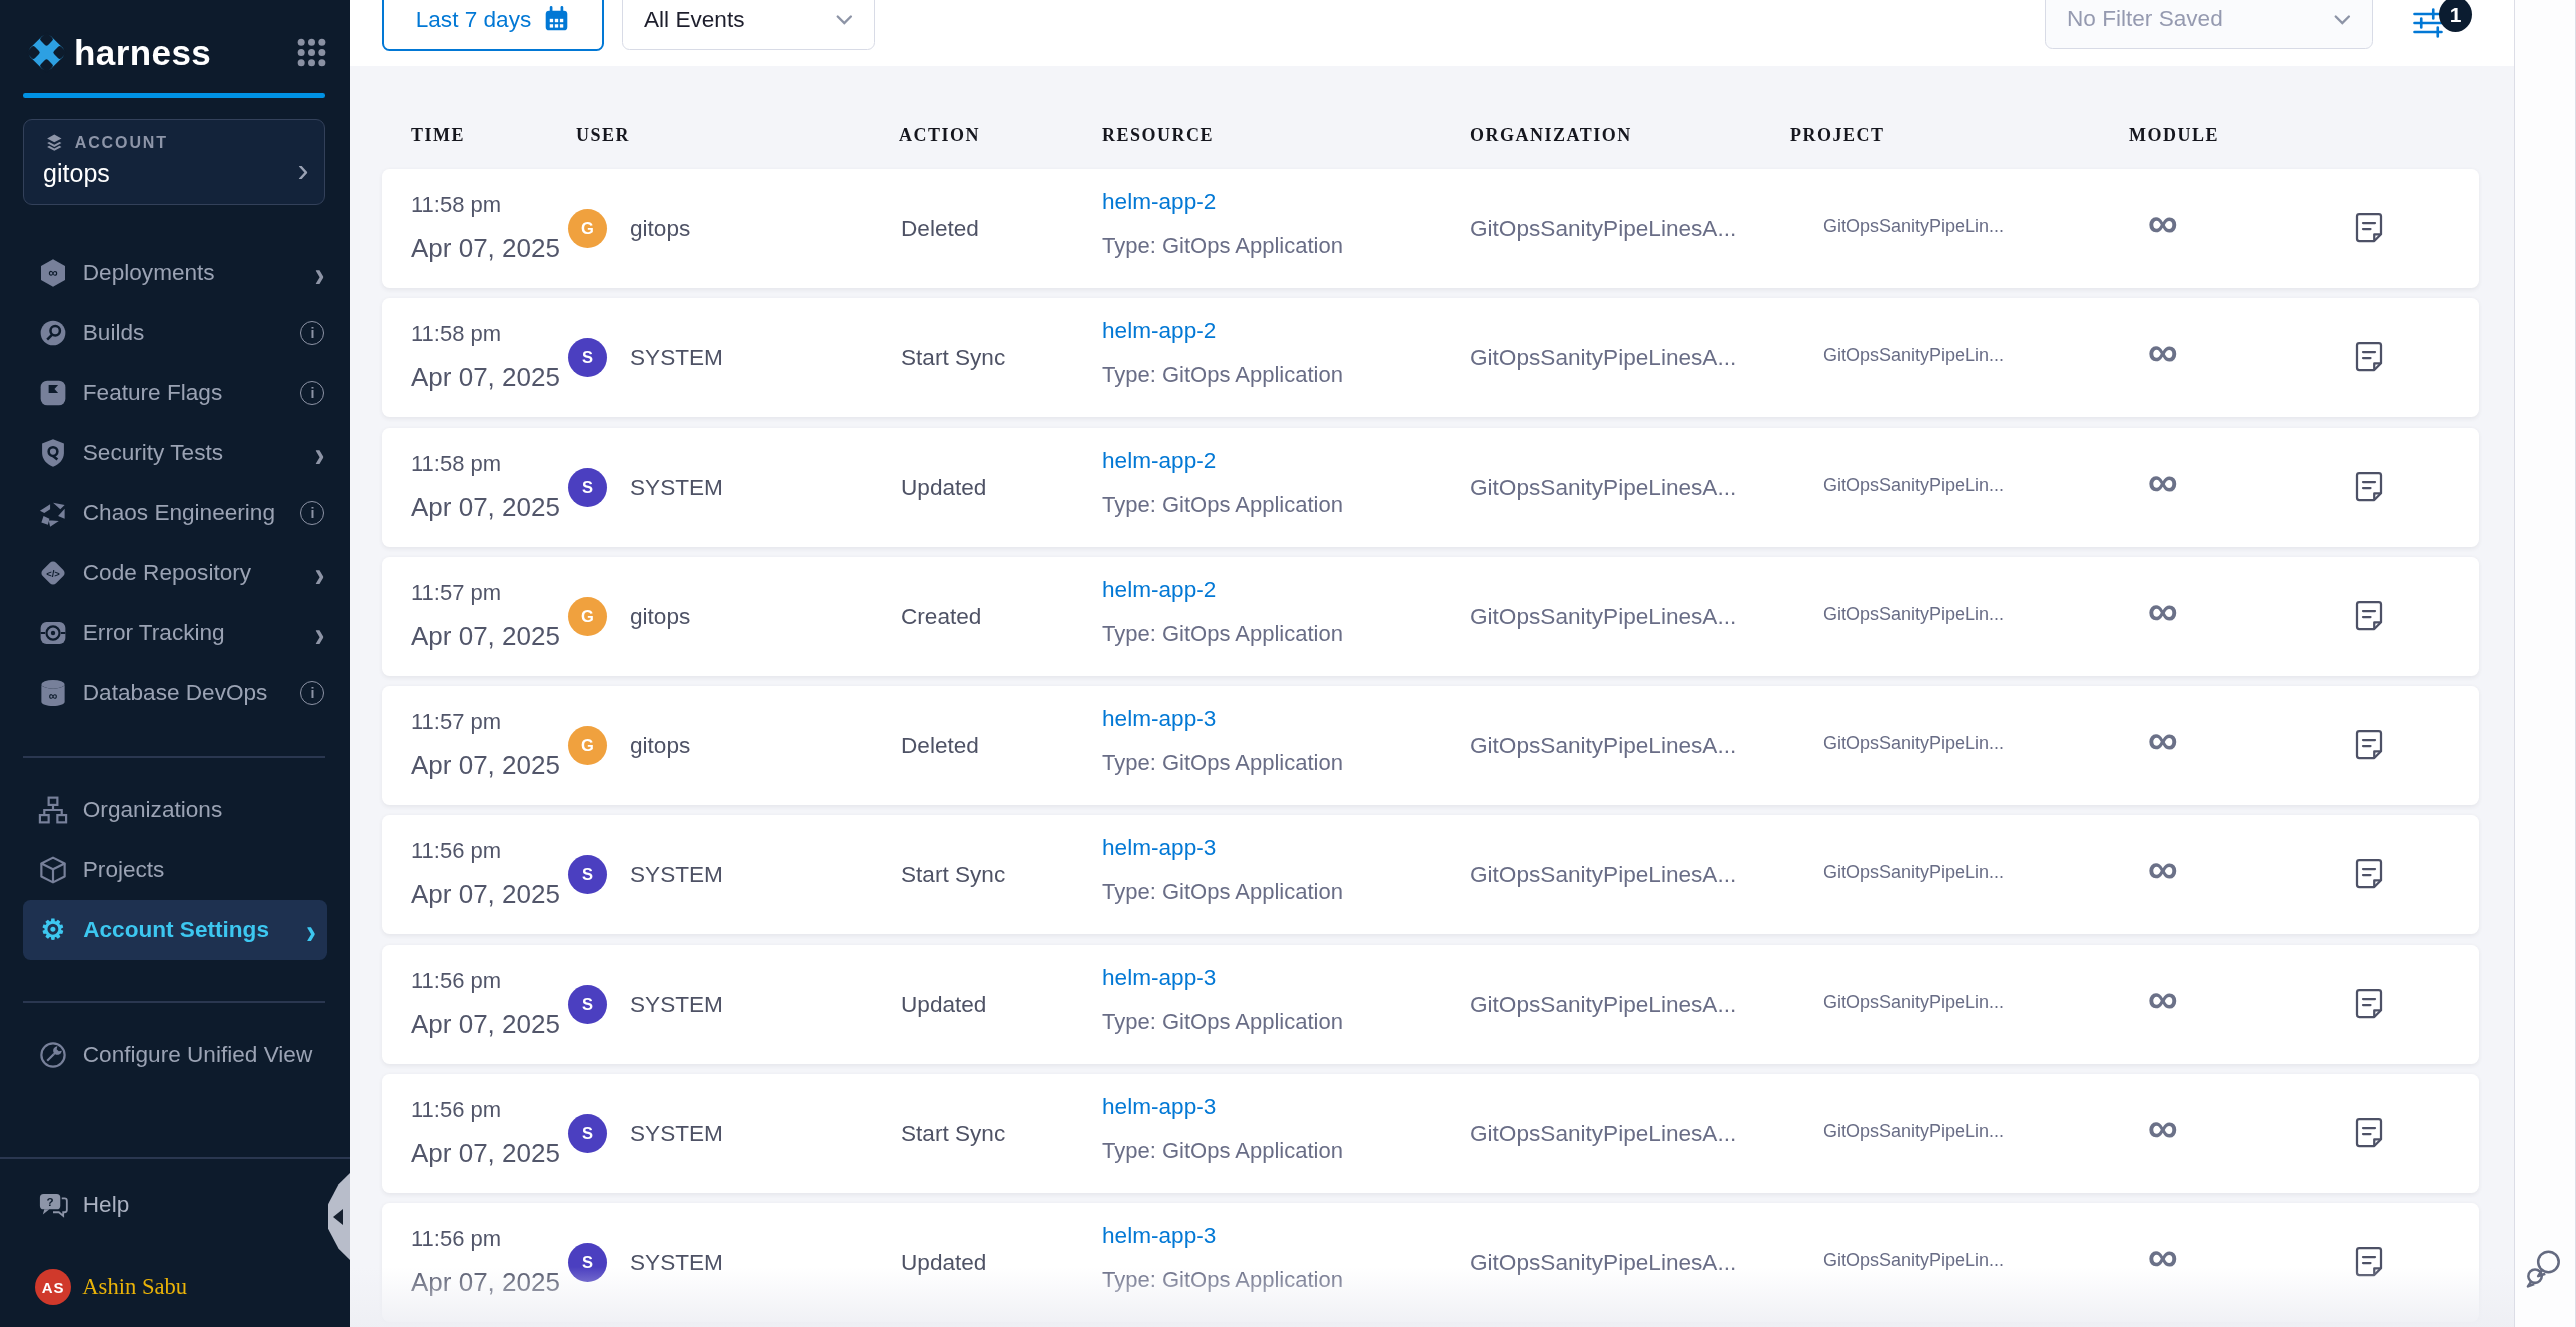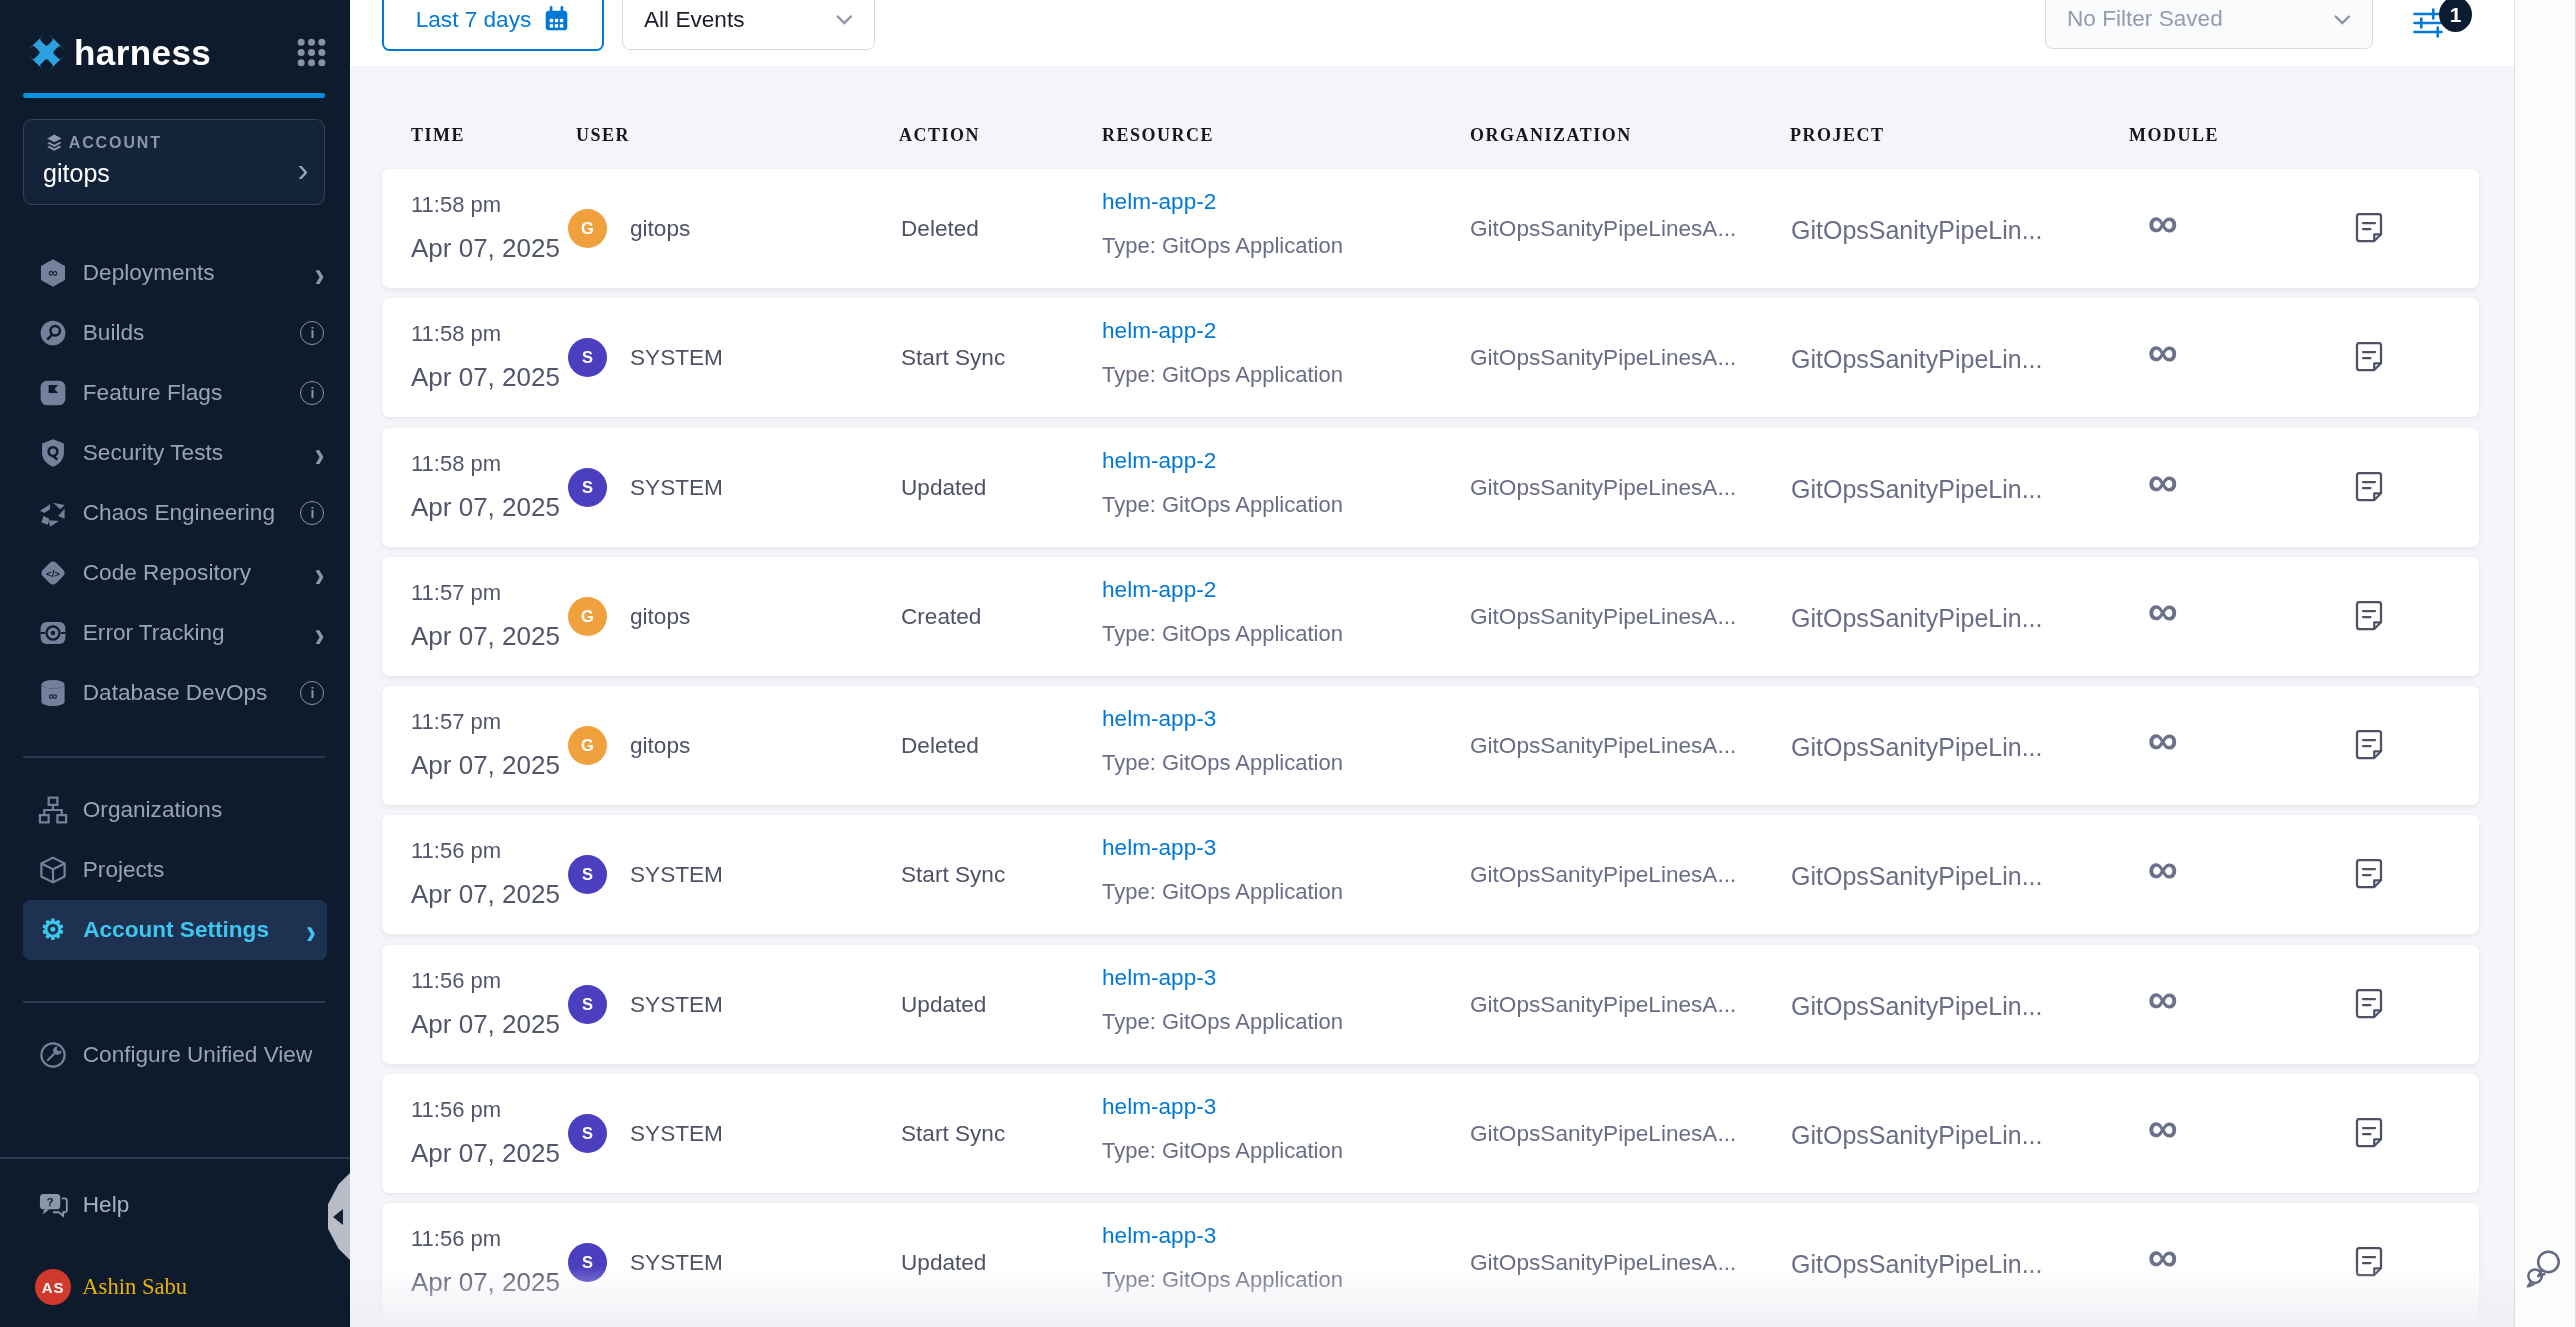--- a/index.html
+++ b/index.html
@@ -7,21 +7,21 @@
 
   
   .sidebar{position:absolute;left:0;top:0;width:350px;height:1327px;background:#0d1b2c;color:#a3abbc;}
   .logo-row{position:absolute;top:28.6px;left:22.6px;right:21px;height:48px;display:flex;align-items:center;}
   .logo-mark svg{width:47px;height:47px;display:block;}
   .logo-text{color:#fff;font-size:35px;font-weight:bold;letter-spacing:0.4px;margin-left:4.5px;}
   .grid-icon{margin-left:auto;cursor:pointer;}
   .grid-icon svg{width:35px;height:35px;display:block;}
   .accent-bar{position:absolute;top:93px;left:22.6px;width:302px;height:4.5px;background:#0092e4;border-radius:2.3px;}
   .account-box{position:absolute;top:119px;left:22.6px;width:302px;height:86px;border:1.5px solid #33415a;border-radius:9px;background:#13233a;cursor:pointer;box-sizing:border-box;padding:12px 15px 0 19.5px;}
-  .account-top{display:flex;align-items:center;gap:3px;color:#8d95a8;font-size:16px;font-weight:bold;letter-spacing:1.9px;}
+  .account-top{display:flex;align-items:center;gap:9px;color:#8d95a8;font-size:16px;font-weight:bold;letter-spacing:1.9px;}
   .account-top .icn svg{width:22.6px;height:22.6px;display:block;}
   .account-name-row{display:flex;align-items:center;margin-top:4.5px;}
   .account-name{color:#fff;font-size:25px;}
   .account-chevron{margin-left:auto;color:#9aa2b4;font-size:33px;line-height:22.6px;margin-top:-6px;}
 
   .nav{position:absolute;left:0;width:350px;}
   #nav-primary{top:243px;}
   #nav-secondary{top:780px;}
   #nav-tertiary{top:1025px;}
   .nav-item{position:relative;height:60px;display:flex;align-items:center;padding:0 25.6px 0 35px;color:#9ba3b4;font-size:22.6px;cursor:pointer;box-sizing:border-box;}
@@ -73,21 +73,21 @@
   .t1{left:29px;top:23px;font-size:22px;color:#52566a;}
   .t2{left:29px;top:64px;font-size:26px;color:#52566a;}
   .avt{left:186px;top:40px;width:39px;height:39px;border-radius:50%;color:#fff;font-size:16.5px;font-weight:bold;display:flex;align-items:center;justify-content:center;}
   .av-orange{background:#f0a13e;}
   .av-indigo{background:#4b3fc0;}
   .uname{left:248px;top:47px;font-size:22.6px;color:#4e5265;}
   .act{left:519px;top:47px;font-size:22.6px;color:#4e5265;}
   .res-link{left:720px;top:20px;font-size:22.6px;color:#0278d5;cursor:pointer;}
   .res-type{left:720px;top:64px;font-size:22px;color:#696d86;}
   .org{left:1088px;top:47px;font-size:22.6px;color:#696d86;}
-  .proj{left:1409px;top:47px;font-size:25px;color:#696d86;}
+  .proj{left:1441px;top:47px;font-size:18px;color:#696d86;}
   .mod{left:1766px;top:33px;font-size:42px;line-height:42px;color:#6b7188;font-weight:bold;}
   .note-btn{left:1972px;top:41px;color:#4d5166;cursor:pointer;}
   .note-btn svg{width:30px;height:35px;display:block;}
   .bottom-fade{position:absolute;left:0;bottom:0;width:2165px;height:60px;background:linear-gradient(to bottom,rgba(244,245,249,0),rgba(238,239,244,.95));pointer-events:none;}
 
   
   .gutter{position:absolute;left:2514px;top:0;width:62px;height:1327px;background:#fdfdfe;border-left:1.5px solid #dcdde6;border-right:1.5px solid #dcdde6;box-sizing:border-box;}
   .chat-fab{position:absolute;left:9px;bottom:39px;color:#646a80;cursor:pointer;}
   .chat-fab svg{width:41px;height:41px;display:block;}
 </style>

